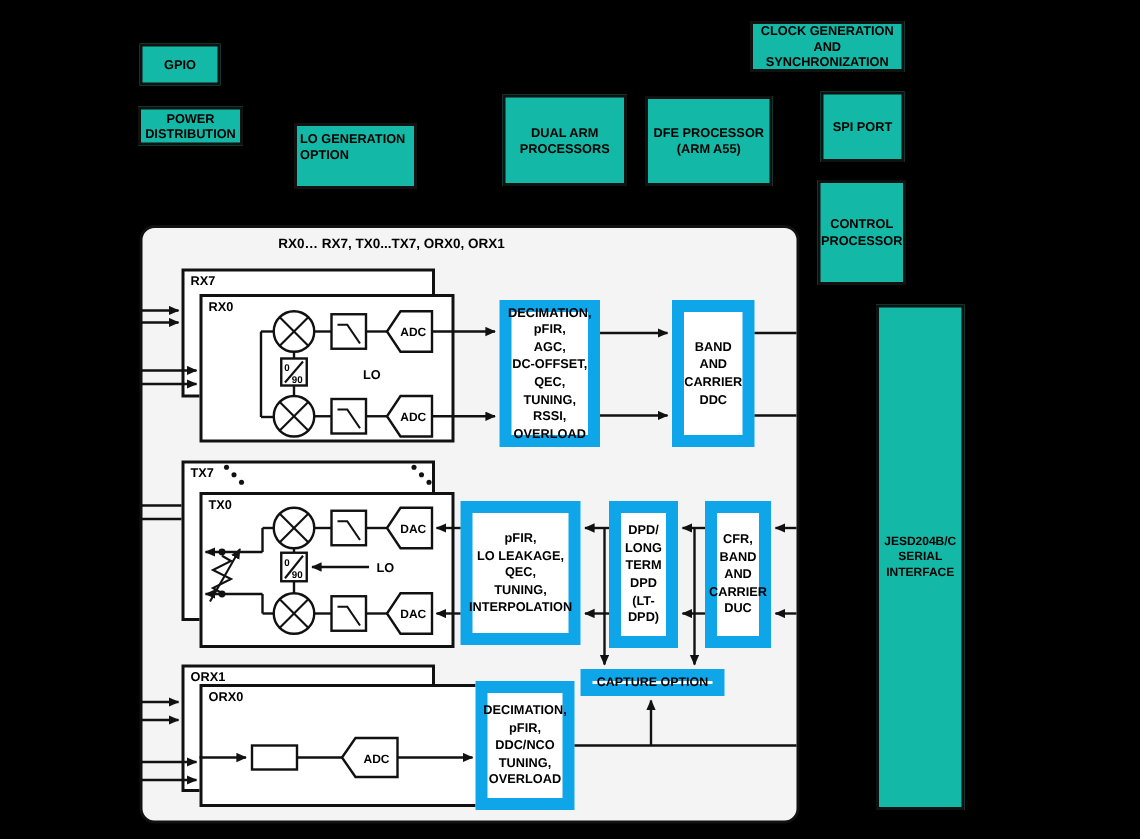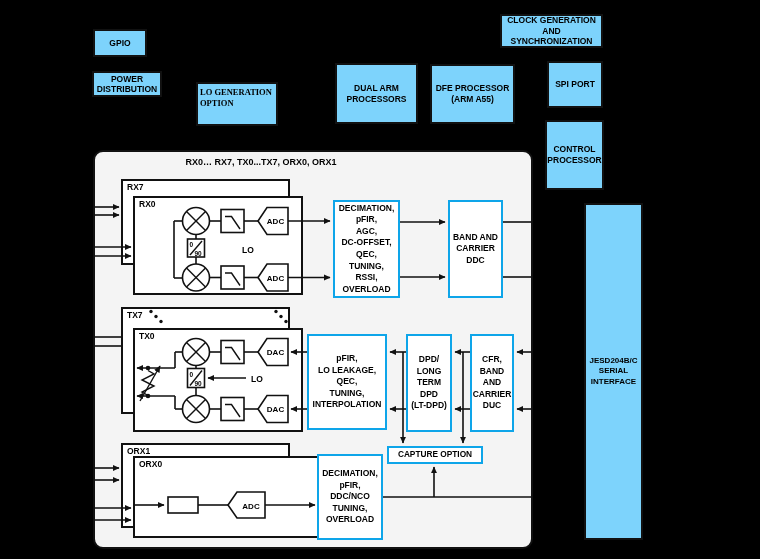--- a/index.html
+++ b/index.html
@@ -1,29 +1,29 @@
 <!DOCTYPE html>
 <html><head>
 <meta charset="utf-8">
 <style>
   html,body{margin:0;padding:0;background:#000;}
   #canvas{position:relative;width:760px;height:559px;background:#000;overflow:hidden;
           font-family:"Liberation Sans",sans-serif;font-weight:bold;color:#000;}
-  .box{position:absolute;background:#7dd3fc;border:2px solid #111;box-sizing:border-box;
+  .box{position:absolute;background:#14b8a6;border:2px solid #111;box-sizing:border-box;
        display:flex;align-items:center;justify-content:center;text-align:center;
        font-size:8.5px;line-height:1.28;white-space:pre-line;z-index:2;}
-  .box.tl{align-items:flex-start;justify-content:flex-start;text-align:left;padding:3px 2px;font-family:Liberation Serif, serif;}
+  .box.tl{align-items:flex-start;justify-content:flex-start;text-align:left;padding:3px 2px;}
   .box.small{font-size:8px;margin-left:39px;}
   .main-block{position:absolute;left:93px;top:150px;width:440px;height:399px;
        background:#f4f4f4;border:2.5px solid #111;border-radius:10px;box-sizing:border-box;z-index:1;}
   .title{position:absolute;left:130px;top:157px;width:262px;text-align:center;
        font-size:9px;z-index:3;}
   .sub{position:absolute;background:#fff;border:2px solid #111;box-sizing:border-box;z-index:3;}
   .sub .lbl{position:absolute;top:1px;left:4px;font-size:8.5px;}
-  .dsp{position:absolute;background:#fff;border:2px solid #0ea5e9;box-sizing:border-box;
+  .dsp{position:absolute;background:#fff;border:8px solid #0ea5e9;box-sizing:border-box;
        display:flex;align-items:center;justify-content:center;text-align:center;
        font-size:8.5px;line-height:1.36;white-space:pre-line;z-index:3;}
   svg.overlay{position:absolute;left:0;top:0;z-index:5;pointer-events:none;
        font-family:"Liberation Sans",sans-serif;font-weight:bold;}
   svg .w{stroke:#111;stroke-width:1.6;fill:none;}
   svg .thin{stroke:#111;stroke-width:1.4;fill:none;}
   svg .shape{fill:#fff;stroke:#111;stroke-width:1.6;}
   svg text{fill:#000;}
 </style>
 </head>

